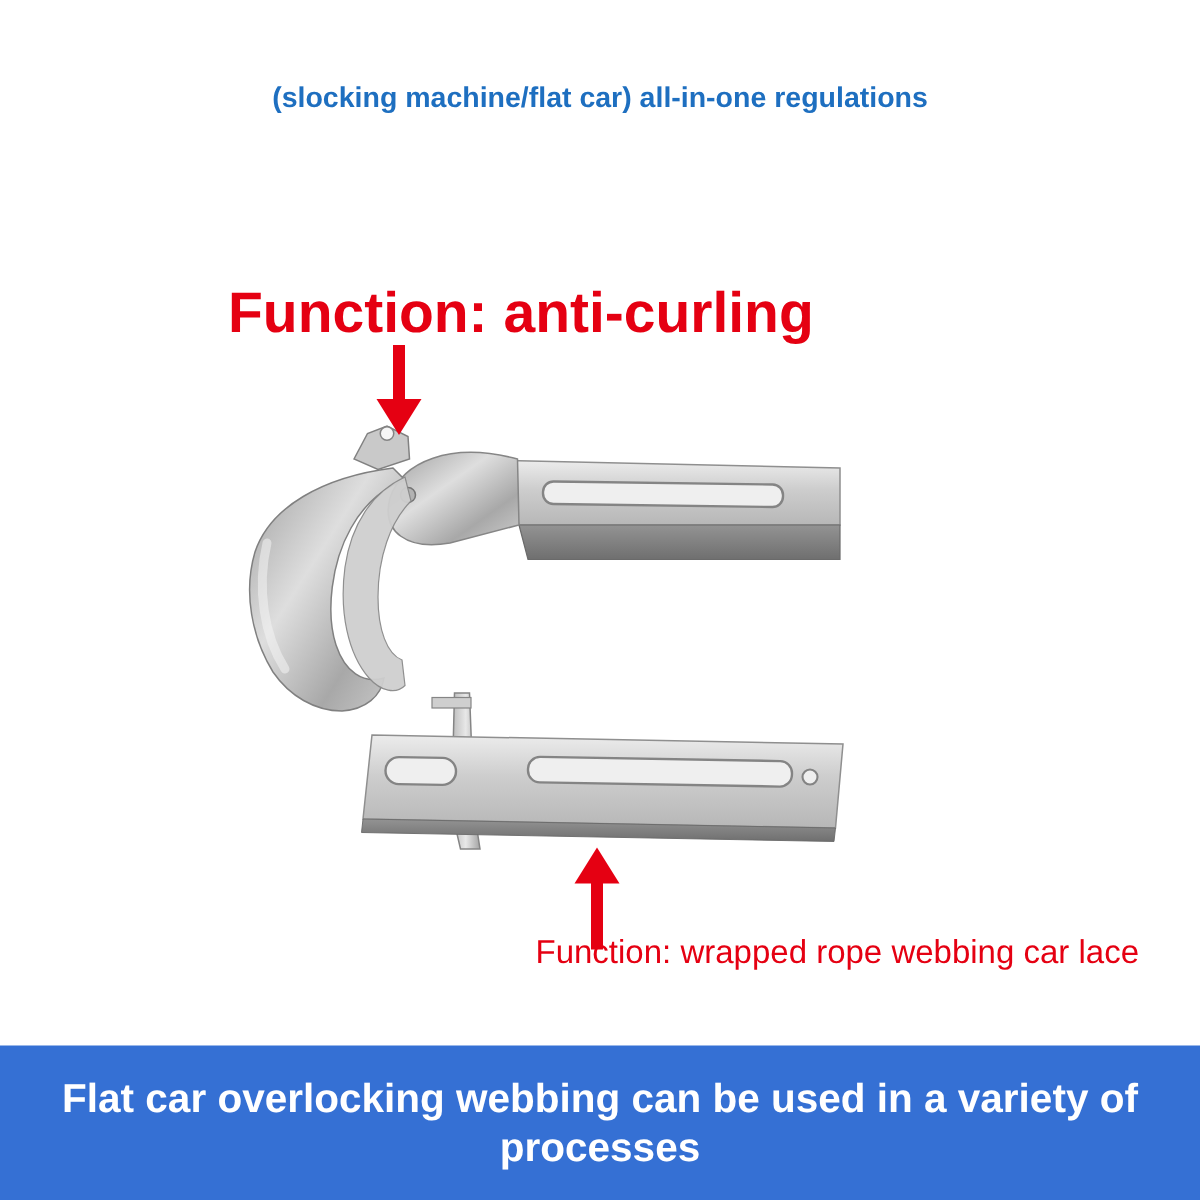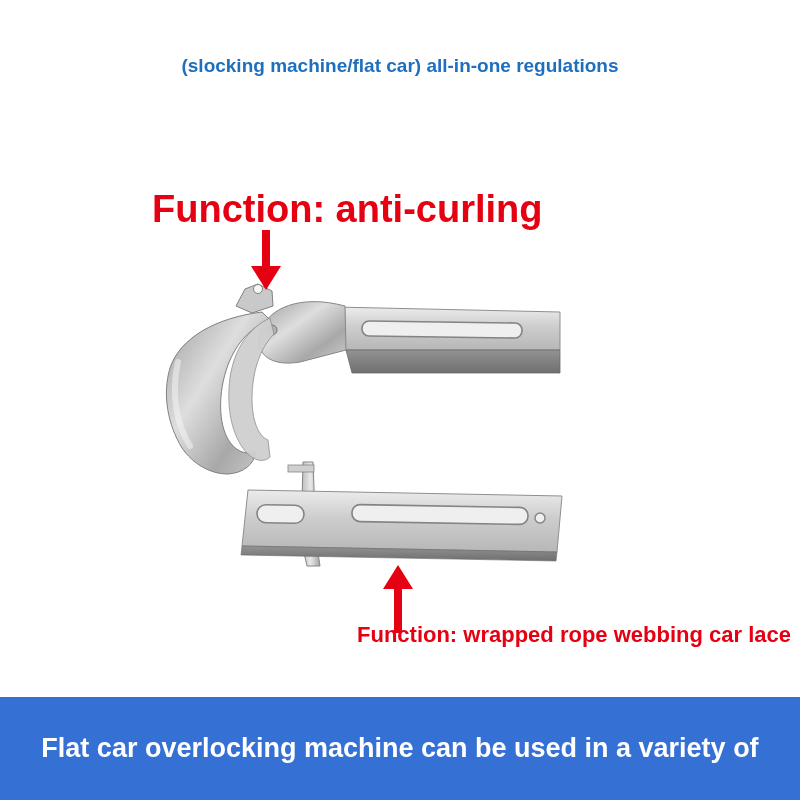--- a/index.html
+++ b/index.html
@@ -20,21 +20,21 @@
   }
   .anno-top {
     position:absolute; top:188px; left:152px;
     color:#e50012;
     font-size:38px; font-weight:bold;
     white-space:nowrap;
   }
   .anno-bottom {
     position:absolute; top:622px; left:357px;
     color:#e50012;
-    font-size:22px; font-weight:bold;
+    font-size:22px; font-weight:normal;
     white-space:nowrap;
   }
   .banner {
     position:absolute; left:0; bottom:0;
     width:800px; height:103px;
     background:#3570d4;
     color:#ffffff;
     display:flex; flex-direction:column;
     align-items:center; justify-content:center;
     font-size:27px; font-weight:bold;
@@ -127,14 +127,15 @@
 </svg>
 
 <svg id="arrow-up" class="arrow" width="40" height="72" viewBox="0 0 40 72">
   <polygon points="20,2 5,26 35,26" fill="#e50012"></polygon>
   <rect x="16" y="24" width="8" height="46" fill="#e50012"></rect>
 </svg>
 
 <div class="anno-bottom">Function: wrapped rope webbing car lace</div>
 
 <div class="banner">
-  <div>Flat car overlocking machine can be used in a variety of</div>
+  <div>Flat car overlocking webbing can be used in a variety of</div>
+  <div>processes</div>
 </div>
 
 </body></html>

